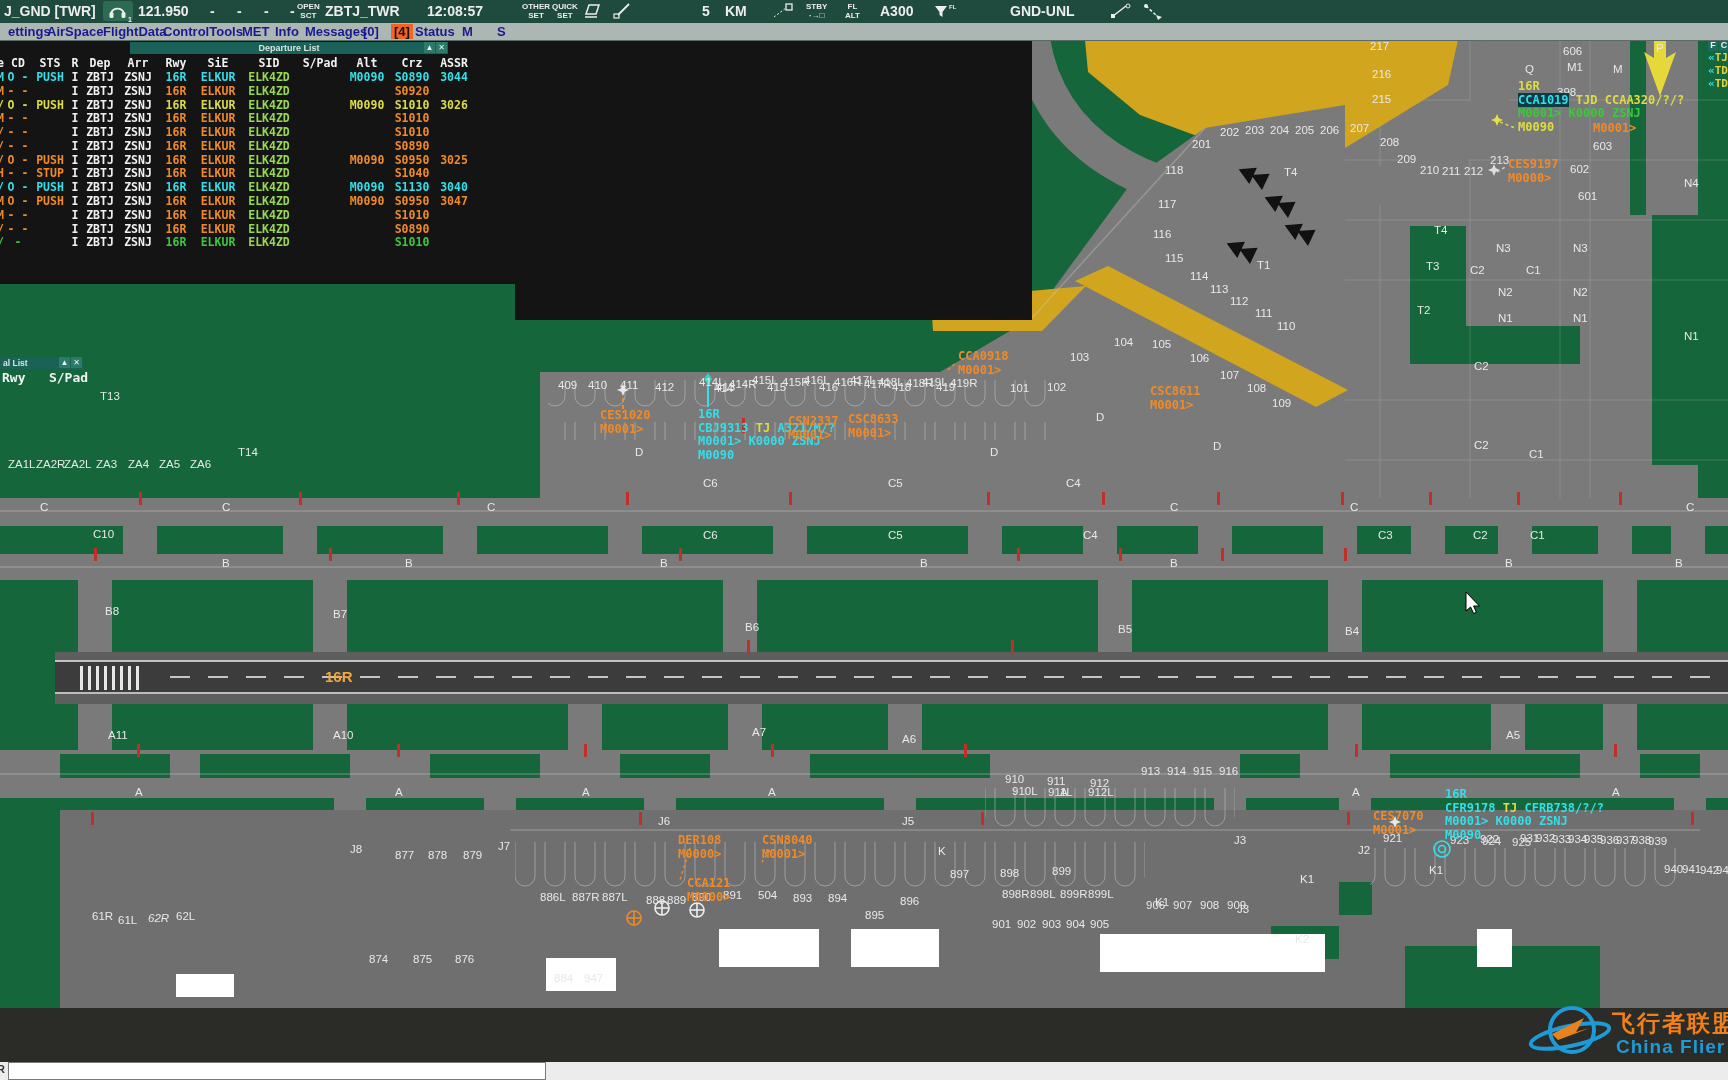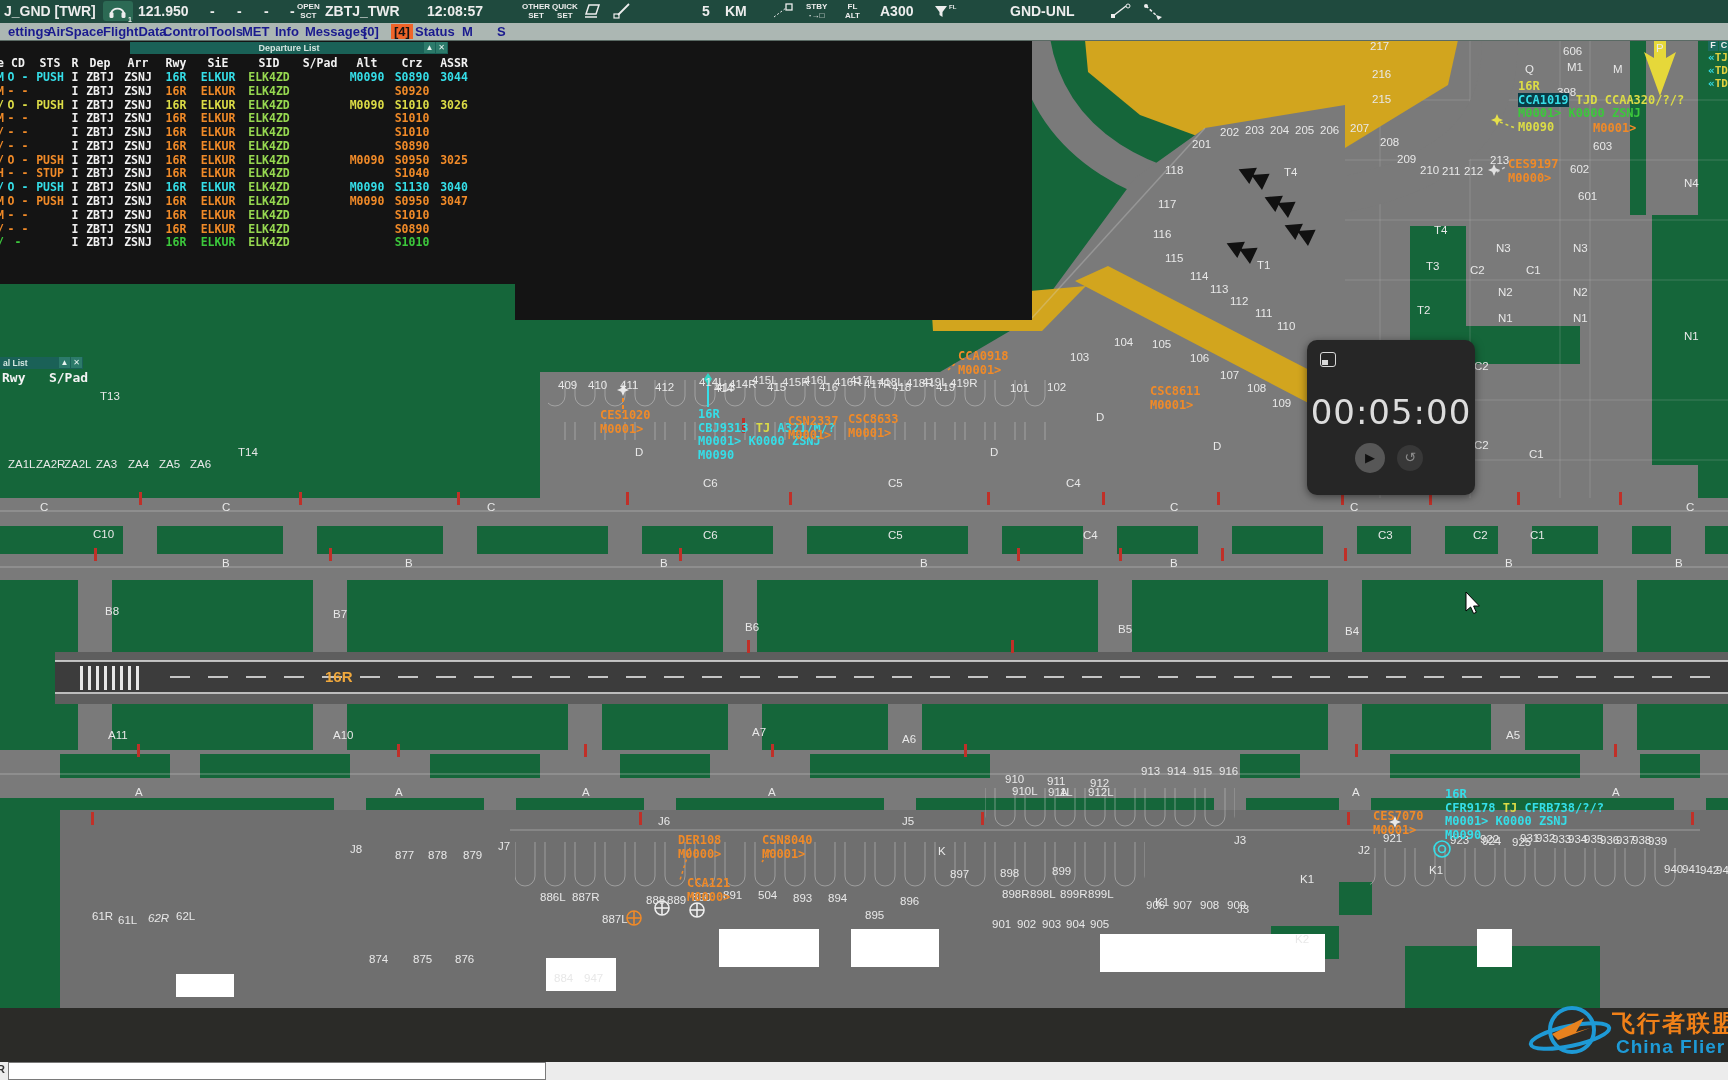--- a/index.html
+++ b/index.html
@@ -459,21 +459,21 @@
       <div class="maplabel" style="left: 395px; top: 849px;">877</div>
       <div class="maplabel" style="left: 428px; top: 849px;">878</div>
       <div class="maplabel" style="left: 463px; top: 849px;">879</div>
       <div class="maplabel" style="left: 369px; top: 953px;">874</div>
       <div class="maplabel" style="left: 413px; top: 953px;">875</div>
       <div class="maplabel" style="left: 455px; top: 953px;">876</div>
       <div class="maplabel" style="left: 554px; top: 972px;">884</div>
       <div class="maplabel" style="left: 584px; top: 972px;">947</div>
       <div class="maplabel" style="left: 540px; top: 891px;">886L</div>
       <div class="maplabel" style="left: 572px; top: 891px;">887R</div>
-      <div class="maplabel" style="left: 602px; top: 913px;">887L</div>
+      <div class="maplabel" style="left: 602px; top: 891px;">887L</div>
       <div class="maplabel" style="left: 646px; top: 894px;">888</div>
       <div class="maplabel" style="left: 667px; top: 894px;">889</div>
       <div class="maplabel" style="left: 692px; top: 891px;">890</div>
       <div class="maplabel" style="left: 723px; top: 889px;">891</div>
       <div class="maplabel" style="left: 758px; top: 889px;">504</div>
       <div class="maplabel" style="left: 793px; top: 892px;">893</div>
       <div class="maplabel" style="left: 828px; top: 892px;">894</div>
       <div class="maplabel" style="left: 865px; top: 894px; margin-top: 15px;">895</div>
       <div class="maplabel" style="left: 900px; top: 895px;">896</div>
       <div class="maplabel" style="left: 950px; top: 868px;">897</div>
@@ -579,26 +579,20 @@
         <span>F</span>
         <span>C</span>
       </div>
     <div id="fcarows">
         <div class="fca-r"><span class="mk">«</span><span>TJ</span></div>
         <div class="fca-r"><span class="mk">«</span><span>TDT</span></div>
         <div class="fca-r"><span class="mk">«</span><span>TDD</span></div>
       </div>
   </div>
 
-  <div class="timer">
-    <div class="pip"></div>
-    <div class="timer-time">00:05:00</div>
-    <div class="tbtn play">▶</div>
-    <div class="tbtn reset">↺</div>
-  </div>
 
   <div class="statusbar">
     <span class="sb" style="left:4px">J_GND [TWR]</span>
     <span class="hsbox">
       <svg class="sbicon" style="left:5px;top:2px" width="20" height="17" viewBox="0 0 20 17">
         <path d="M3,10 a7,7 0 0 1 13,0" fill="none" stroke="#EDEDED" stroke-width="1.8"></path>
         <rect x="1.5" y="9" width="4" height="6" rx="1.5" fill="#EDEDED"></rect>
         <rect x="13.5" y="9" width="4" height="6" rx="1.5" fill="#EDEDED"></rect>
       </svg>
       <span style="position:absolute;right:1px;bottom:-2px;font:bold 7px 'Liberation Sans',sans-serif;color:#EDEDED">1</span>

